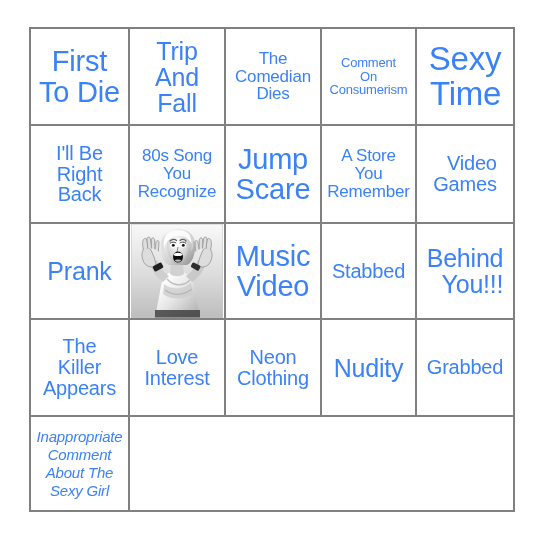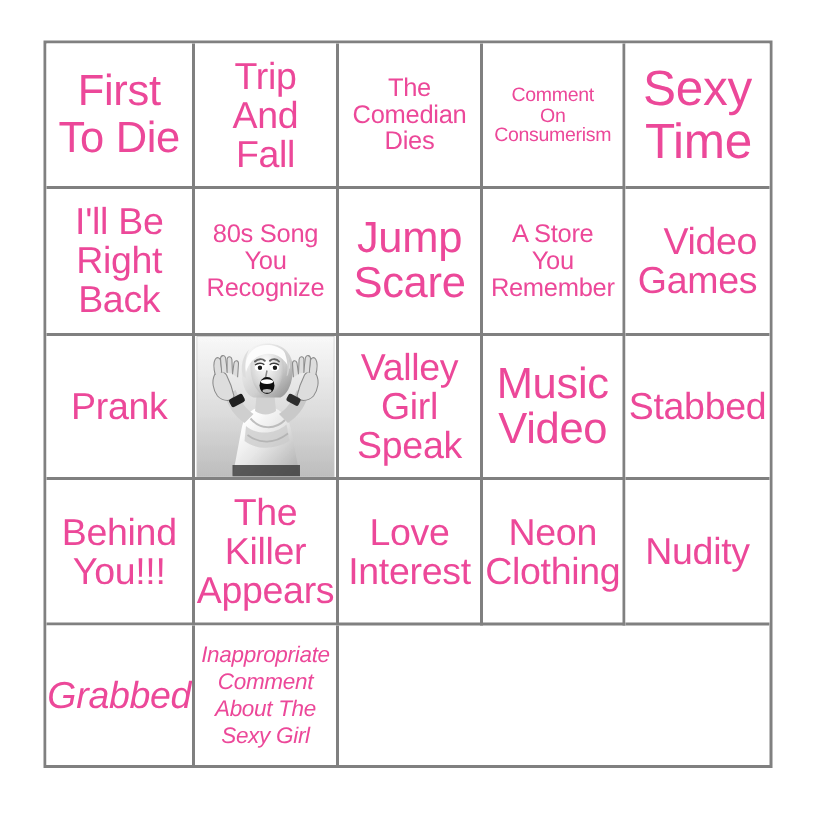--- a/index.html
+++ b/index.html
@@ -41,32 +41,32 @@
     overflow: hidden;
     background: #ffffff;
     padding: 1px 2px;
   }
   
   .bingo-cell:nth-child(5n) { border-right: none; text-align: right; }
   .bingo-cell:nth-child(n+21) { border-bottom: none; font-style: italic; }
 
   .cell-text {
     display: block;
-    color: #ec4899;
+    color: #3b82f6;
     line-height: 1.04;
     letter-spacing: -0.2px;
     white-space: pre-line;
     word-break: normal;
   }
 
   
   .fs-xxl .cell-text { font-size: 33px; }
   .fs-xl  .cell-text { font-size: 29px; }
   .fs-lg  .cell-text { font-size: 25px; }
-  .fs-md  .cell-text { font-size: 25px; }
+  .fs-md  .cell-text { font-size: 20px; }
   .fs-sm  .cell-text { font-size: 17px; }
   .fs-xs  .cell-text { font-size: 13px; }
   .fs-xxs .cell-text { font-size: 15px; line-height: 1.2; }
 
   
   .photo-cell {
     padding: 0;
     position: relative;
   }
   .photo-wrap {
@@ -211,25 +211,20 @@
           <path d="M71.6 24.6 L71.6 15.5 C71.2 13.2 68.8 13.4 68.4 15.6 L68 25"></path>
           <path d="M68 25.5 L67 18 C66.4 15.8 64 16.2 64 18.4 L64.6 27.5"></path>
         </g>
 
         <rect x="60" y="40" width="9" height="5.5" rx="1.5" transform="rotate(28 65 43)" fill="#3a3834"></rect>
 
         <rect x="0" y="0" width="92" height="94" fill="none" stroke="#bdbdbd" stroke-width="1"></rect>
       </svg>
     </div>
   </div>
-    <div class="bingo-cell fs-md">
-    <span class="cell-text">Valley
-Girl
-Speak</span>
-  </div>
     <div class="bingo-cell fs-xl">
     <span class="cell-text">Music
 Video</span>
   </div>
     <div class="bingo-cell fs-md">
     <span class="cell-text">Stabbed</span>
   </div>
     <div class="bingo-cell fs-lg">
     <span class="cell-text">Behind
 You!!!</span>

